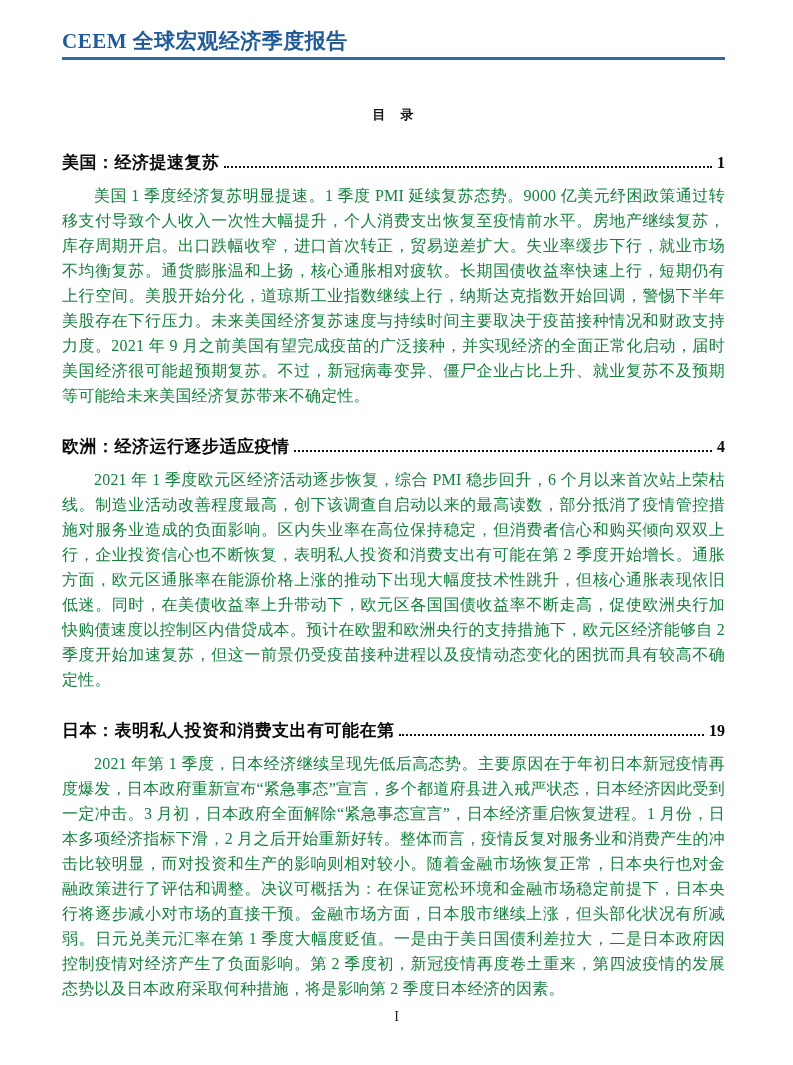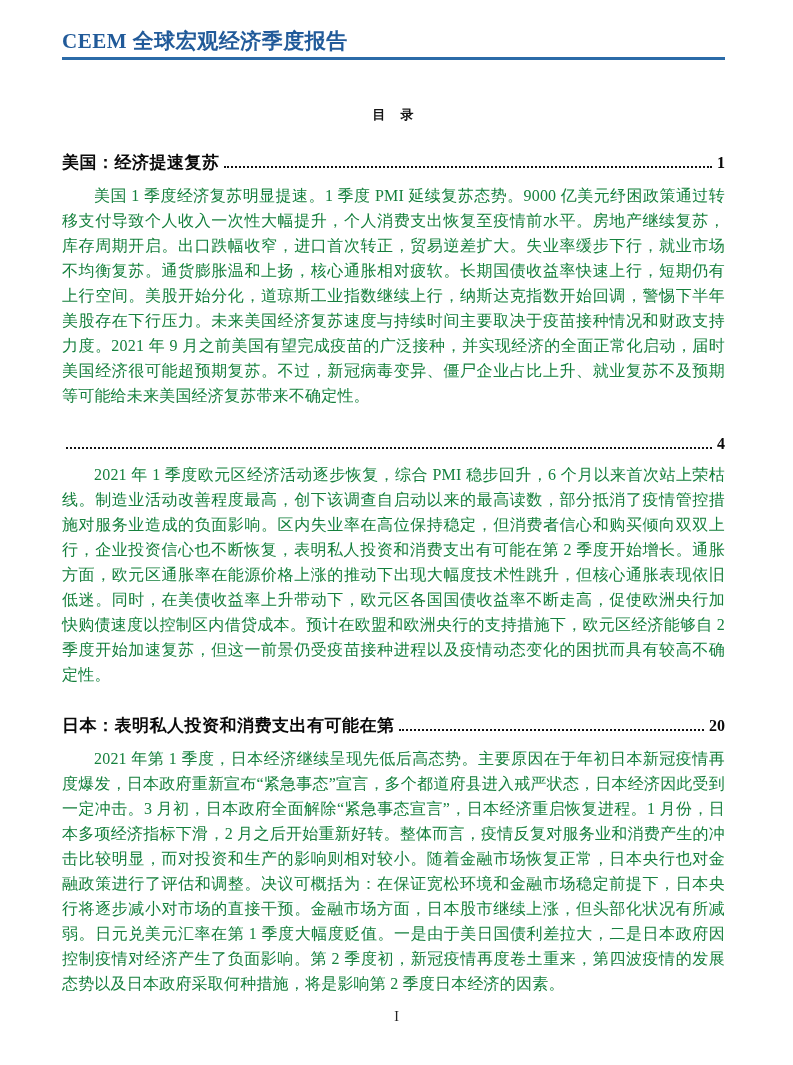--- a/index.html
+++ b/index.html
@@ -105,31 +105,32 @@
     <div class="toc-entry">
       <span class="toc-entry-heading">美国：经济提速复苏</span>
       <span class="toc-dot-leader"></span>
       <span class="toc-entry-page">1</span>
     </div>
     <p class="section-summary">美国 1 季度经济复苏明显提速。1 季度 PMI 延续复苏态势。9000 亿美元纾困政策通过转移支付导致个人收入一次性大幅提升，个人消费支出恢复至疫情前水平。房地产继续复苏，库存周期开启。出口跌幅收窄，进口首次转正，贸易逆差扩大。失业率缓步下行，就业市场不均衡复苏。通货膨胀温和上扬，核心通胀相对疲软。长期国债收益率快速上行，短期仍有上行空间。美股开始分化，道琼斯工业指数继续上行，纳斯达克指数开始回调，警惕下半年美股存在下行压力。未来美国经济复苏速度与持续时间主要取决于疫苗接种情况和财政支持力度。2021 年 9 月之前美国有望完成疫苗的广泛接种，并实现经济的全面正常化启动，届时美国经济很可能超预期复苏。不过，新冠病毒变异、僵尸企业占比上升、就业复苏不及预期等可能给未来美国经济复苏带来不确定性。</p>
   </section>
 
   <section class="toc-section">
     <div class="toc-entry">
+      <span class="toc-entry-heading">欧洲：经济运行逐步适应疫情</span>
       <span class="toc-dot-leader"></span>
       <span class="toc-entry-page">4</span>
     </div>
     <p class="section-summary">2021 年 1 季度欧元区经济活动逐步恢复，综合 PMI 稳步回升，6 个月以来首次站上荣枯线。制造业活动改善程度最高，创下该调查自启动以来的最高读数，部分抵消了疫情管控措施对服务业造成的负面影响。区内失业率在高位保持稳定，但消费者信心和购买倾向双双上行，企业投资信心也不断恢复，表明私人投资和消费支出有可能在第 2 季度开始增长。通胀方面，欧元区通胀率在能源价格上涨的推动下出现大幅度技术性跳升，但核心通胀表现依旧低迷。同时，在美债收益率上升带动下，欧元区各国国债收益率不断走高，促使欧洲央行加快购债速度以控制区内借贷成本。预计在欧盟和欧洲央行的支持措施下，欧元区经济能够自 2 季度开始加速复苏，但这一前景仍受疫苗接种进程以及疫情动态变化的困扰而具有较高不确定性。</p>
   </section>
 
   <section class="toc-section">
     <div class="toc-entry">
       <span class="toc-entry-heading">日本：表明私人投资和消费支出有可能在第</span>
       <span class="toc-dot-leader"></span>
-      <span class="toc-entry-page">20</span>
+      <span class="toc-entry-page">19</span>
     </div>
     <p class="section-summary">2021 年第 1 季度，日本经济继续呈现先低后高态势。主要原因在于年初日本新冠疫情再度爆发，日本政府重新宣布“紧急事态”宣言，多个都道府县进入戒严状态，日本经济因此受到一定冲击。3 月初，日本政府全面解除“紧急事态宣言”，日本经济重启恢复进程。1 月份，日本多项经济指标下滑，2 月之后开始重新好转。整体而言，疫情反复对服务业和消费产生的冲击比较明显，而对投资和生产的影响则相对较小。随着金融市场恢复正常，日本央行也对金融政策进行了评估和调整。决议可概括为：在保证宽松环境和金融市场稳定前提下，日本央行将逐步减小对市场的直接干预。金融市场方面，日本股市继续上涨，但头部化状况有所减弱。日元兑美元汇率在第 1 季度大幅度贬值。一是由于美日国债利差拉大，二是日本政府因控制疫情对经济产生了负面影响。第 2 季度初，新冠疫情再度卷土重来，第四波疫情的发展态势以及日本政府采取何种措施，将是影响第 2 季度日本经济的因素。</p>
   </section>
 
   <footer class="page-footer">
     <span class="page-number">I</span>
   </footer>
 
 </div>
 

